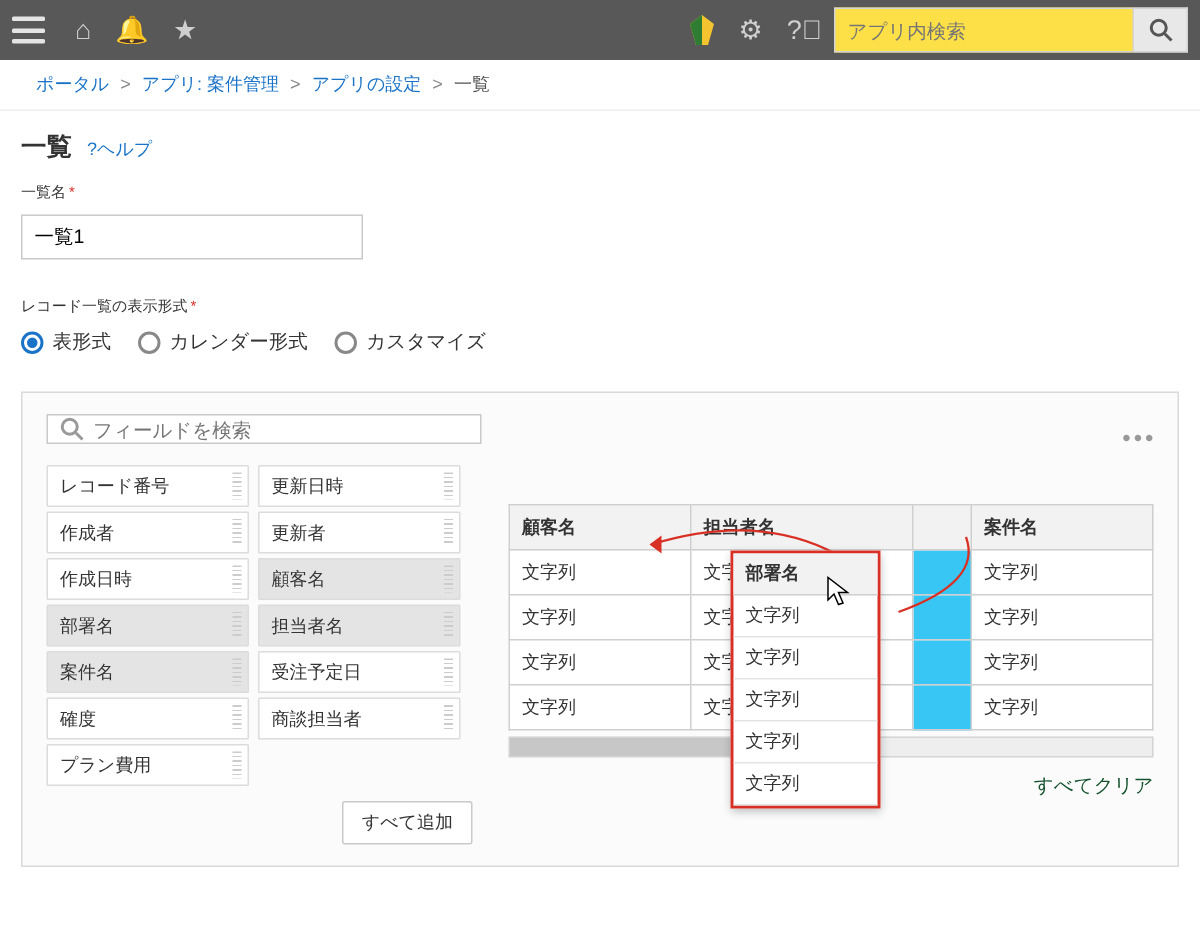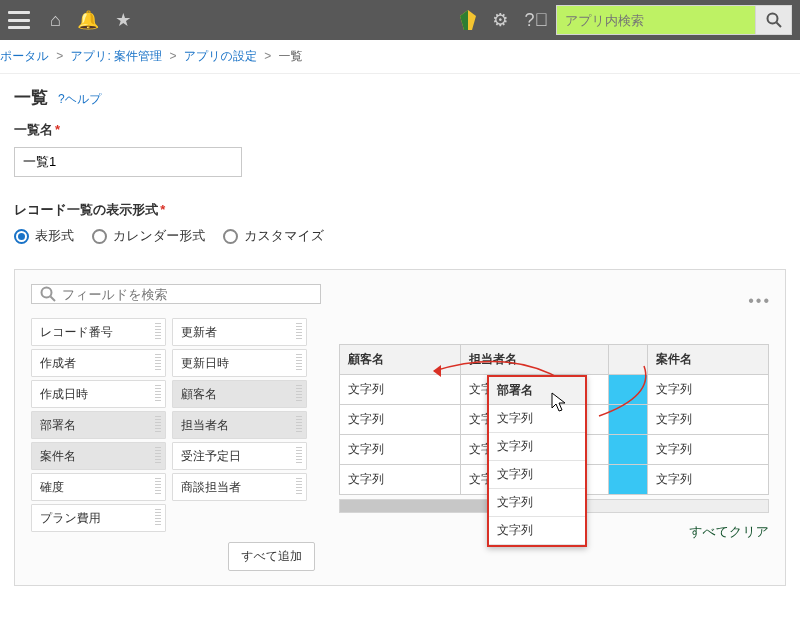--- a/index.html
+++ b/index.html
@@ -4,31 +4,31 @@
 <style>
 * { box-sizing: border-box; margin: 0; padding: 0; }
 body { font-family: "Hiragino Kaku Gothic ProN", Meiryo, sans-serif; font-size: 13px; color: #333; background: #fff; width: 800px; }
 .topbar { background: #585858; height: 40px; display: flex; align-items: center; padding: 0 8px; }
 .menu-icon { width: 22px; height: 18px; display: flex; flex-direction: column; justify-content: space-between; cursor: pointer; margin-right: 12px; }
 .menu-icon span { display: block; height: 3px; background: #e5e5e5; border-radius: 1px; }
 .tb-icon { color: #cfcfcf; font-size: 18px; margin: 0 8px; cursor: pointer; }
 .logo-icon { width: 16px; height: 20px; margin: 0 8px; }
 .tb-spacer { flex: 1; }
 .search-box { display: flex; align-items: center; }
-.search-input { height: 30px; width: 200px; border: 1px solid #d4d4d4; padding: 0 8px; font-size: 13px; background: #bef264; }
+.search-input { height: 30px; width: 200px; border: 1px solid #d4d4d4; padding: 0 8px; font-size: 13px; background: #fde047; }
 .search-btn { width: 36px; height: 30px; background: #e8e8e8; border: 1px solid #d4d4d4; border-left: none; display: flex; align-items: center; justify-content: center; cursor: pointer; }
-.breadcrumb { padding: 8px 0; font-size: 12px; color: #555; border-bottom: 1px solid #eee; margin-bottom: 8px; }
+.breadcrumb { padding: 8px 24px; font-size: 12px; color: #555; border-bottom: 1px solid #eee; margin-bottom: 8px; }
 .breadcrumb a { color: #1a73c7; text-decoration: none; }
 .bc-sep { color: #888; margin: 0 4px; }
 .content { padding: 4px 14px 20px; }
 .page-title-row { display: flex; align-items: baseline; gap: 10px; margin-bottom: 12px; }
 .page-title { font-size: 17px; font-weight: bold; }
 .help-link { font-size: 12px; color: #1a73c7; }
 .desc { font-size: 12px; color: #333; margin-bottom: 26px; }
-.field-label { font-size: 13px; font-weight: bold; margin-bottom: 8px; }
+.field-label { font-size: 10px; font-weight: normal; margin-bottom: 8px; }
 .req { color: #d93025; margin-left: 2px; }
 .text-input { width: 228px; height: 30px; border: 1px solid #c9c9c9; padding: 0 8px; font-size: 13px; margin-bottom: 24px; }
 .radio-row { display: flex; gap: 18px; align-items: center; margin-bottom: 24px; }
 .radio-item { display: flex; align-items: center; gap: 6px; font-size: 13px; cursor: pointer; }
 .radio-circle { width: 15px; height: 15px; border: 2px solid #888; border-radius: 50%; display: flex; align-items: center; justify-content: center; }
 .radio-circle.checked { border-color: #1a73c7; }
 .radio-dot { width: 7px; height: 7px; background: #1a73c7; border-radius: 50%; }
 .panel { border: 1px solid #d9d9d9; background: #fbfbfb; padding: 14px 16px 14px 16px; position: relative; }
 .field-search { display: flex; align-items: center; width: 290px; height: 20px; border: 1px solid #c9c9c9; background: #fff; padding: 0 8px; margin-bottom: 14px; }
 .field-search input { border: none; outline: none; font-size: 13px; flex: 1; }
@@ -143,22 +143,22 @@
           <div class="field-col" id="fcol-left">
               <div class="field-item">レコード番号<span class="grip"></span></div>
               <div class="field-item">作成者<span class="grip"></span></div>
               <div class="field-item">作成日時<span class="grip"></span></div>
               <div class="field-item used">部署名<span class="grip"></span></div>
               <div class="field-item used">案件名<span class="grip"></span></div>
               <div class="field-item">確度<span class="grip"></span></div>
               <div class="field-item">プラン費用<span class="grip"></span></div>
             </div>
           <div class="field-col" id="fcol-right">
+              <div class="field-item">更新日時<span class="grip"></span></div>
               <div class="field-item">更新者<span class="grip"></span></div>
-              <div class="field-item">更新日時<span class="grip"></span></div>
               <div class="field-item used">顧客名<span class="grip"></span></div>
               <div class="field-item used">担当者名<span class="grip"></span></div>
               <div class="field-item">受注予定日<span class="grip"></span></div>
               <div class="field-item">商談担当者<span class="grip"></span></div>
             </div>
         </div>
         <div class="add-all"><button class="add-all-btn">すべて追加</button></div>
       </div>
 
       <div class="preview">

